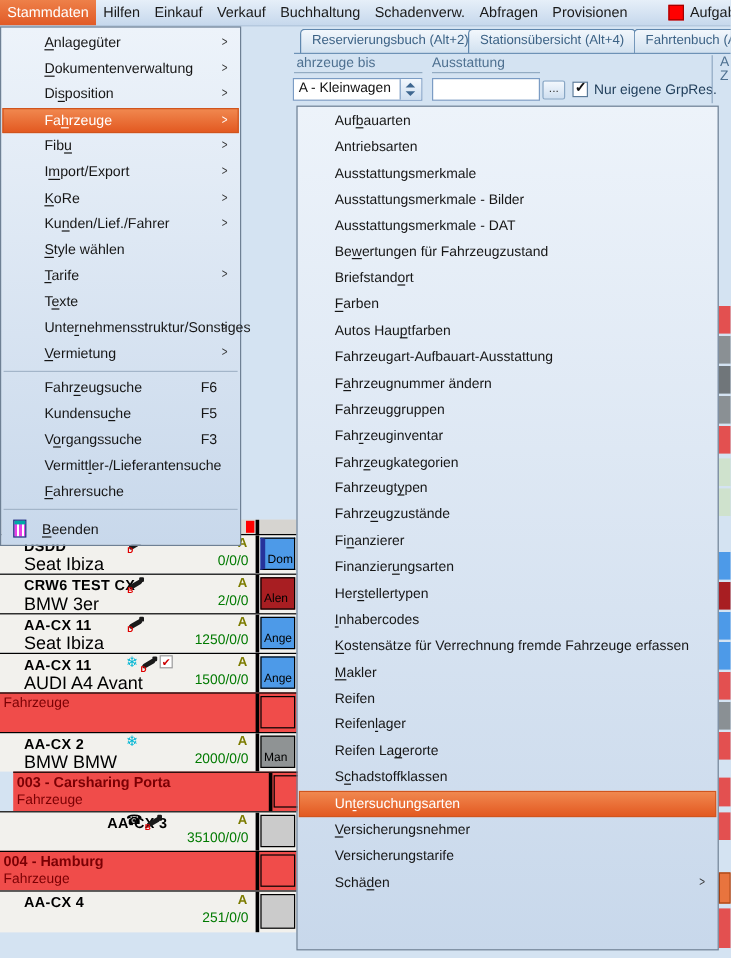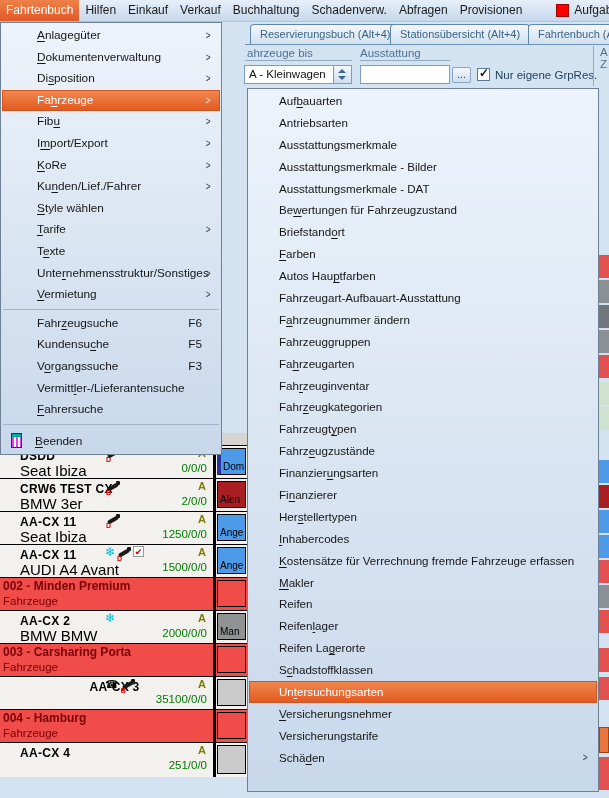--- a/index.html
+++ b/index.html
@@ -35,21 +35,21 @@
           background:linear-gradient(#f3f8fd,#cfdff0);font-size:10px;line-height:12px;color:#333;
           text-align:center;font-family:inherit;padding:0;}
   .checkbox{position:absolute;left:477px;top:68px;width:13px;height:13px;background:#fff;border:1px solid #5a7striped;border:1px solid #5a7a99;box-sizing:border-box;}
   .tick{position:absolute;left:1px;top:-3px;font-size:12px;color:#111;font-weight:bold;}
   .cblabel{position:absolute;left:495px;top:69px;font-size:11.5px;color:#1e3c59;white-space:nowrap;}
   .vdiv{position:absolute;left:593px;top:46px;width:1px;height:40px;background:#8fa9c2;}
   .azcol{position:absolute;left:600px;top:46px;width:9px;overflow:hidden;font-size:11.5px;color:#4f7191;line-height:12px;}
   
   .menu,.submenu{position:absolute;background:linear-gradient(180deg,#edf3fa,#c8d8eb);
        border:1px solid #6e8094;box-sizing:border-box;color:#161616;z-index:6;}
-  .menu{left:0;top:22px;width:222px;height:433px;padding-top:2px;font-size:11.8px;}
+  .menu{left:0;top:22px;width:201px;height:433px;padding-top:2px;font-size:11.8px;}
   .submenu{left:247px;top:88px;width:352px;height:704px;padding-top:1px;font-size:11.6px;z-index:7;}
   .mitem{position:relative;height:21.6px;line-height:21.6px;padding-left:35px;margin:0 1px;white-space:nowrap;}
   .smitem{position:relative;height:21.9px;line-height:21.9px;padding-left:30px;margin:0 1px;white-space:nowrap;}
   .mitem.sel,.smitem.sel{background:linear-gradient(#f18a51,#e2571f);color:#fff;box-shadow:inset 0 0 0 1px #d0541d;}
   .arrow{position:absolute;right:9px;top:0;font-size:11px;transform:scaleX(.75);color:#333;}
   .sel .arrow{color:#fff;}
   .sc{position:absolute;right:18px;top:0;}
   .msep{height:1px;background:#a3b5c9;margin:3px 2px;}
   .mexit{height:26px;line-height:26px;padding-left:33px;}
   .exit-ic{position:absolute;left:9px;top:5px;width:11px;height:15px;border:1px solid #202a80;
@@ -90,36 +90,36 @@
   .ic-handset b{position:absolute;left:1px;bottom:-2px;font-size:7px;color:#e00000;font-weight:bold;}
   
   .strip{position:absolute;left:599px;top:0;width:10px;height:798px;z-index:2;}
   .sseg{position:absolute;left:0;width:10px;box-sizing:border-box;}
 </style>
 </head>
 <body>
 
 <div class="screen">
   <div class="menubar">
-      <div class="mb-item active">Fahrtenbuch</div>
+      <div class="mb-item active">Stammdaten</div>
       <div class="mb-item">Hilfen</div>
       <div class="mb-item">Einkauf</div>
       <div class="mb-item">Verkauf</div>
       <div class="mb-item">Buchhaltung</div>
       <div class="mb-item">Schadenverw.</div>
       <div class="mb-item">Abfragen</div>
       <div class="mb-item">Provisionen</div>
       <div class="mb-task">
         <div class="mb-sq" style="background: rgb(255, 0, 0);"></div>
         <div>Aufgab</div>
       </div>
     </div>
 
   <div>
-      <div class="tab" style="left: 250px;">Reservierungsbuch (Alt+4)</div>
+      <div class="tab" style="left: 250px;">Reservierungsbuch (Alt+2)</div>
       <div class="tab" style="left: 390px;">Stationsübersicht (Alt+4)</div>
       <div class="tab" style="left: 528px;">Fahrtenbuch (Alt+5</div>
     </div>
   <div class="tabline"></div>
 
   <div class="flabel" style="left:247px;">ahrzeuge bis</div>
   <div class="flabel" style="left:360px;">Ausstattung</div>
   <div class="fline" style="left:245px;width:107px;"></div>
   <div class="fline" style="left:360px;width:90px;"></div>
 
@@ -192,35 +192,34 @@
                 <b>D</b>
               </span>
               <span class="ic-check">✔</span>
             </span><b class="flag">A</b></div>
           <div class="l2"><span class="model">AUDI A4 Avant</span><span class="count">1500/0/0</span></div>
         </div>
         <div class="tcell" style="background:#4d9ae8">Ange</div>
       </div>
       <div class="trow group" style="top: 144px;">
         <div class="tleft">
-          <div class="gcode">002 - Minden Premium</div>
           <div class="gmodel">Fahrzeuge</div>
         </div>
         <div class="tcell" style="background:#f04c4a"></div>
       </div>
       <div class="trow vehicle" style="top: 177px;">
         <div class="tleft">
           <div class="l1"><b class="code">AA-CX 2</b><span class="icons">
               <span class="ic-snow">❄</span>
             </span><b class="flag">A</b></div>
           <div class="l2"><span class="model">BMW BMW</span><span class="count">2000/0/0</span></div>
         </div>
         <div class="tcell" style="background:#8f9394">Man</div>
       </div>
-      <div class="trow group" style="top: 210px;">
+      <div class="trow group" style="top: 210px; margin-left: 11px;">
         <div class="tleft">
           <div class="gcode">003 - Carsharing Porta</div>
           <div class="gmodel">Fahrzeuge</div>
         </div>
         <div class="tcell" style="background:#f04c4a"></div>
       </div>
       <div class="trow vehicle" style="top: 243px; text-align: center;">
         <div class="tleft">
           <div class="l1"><b class="code">AA-CX 3</b><span class="icons">
               <span class="ic-phone">☎</span>
@@ -297,27 +296,26 @@
       <div class="smitem"><span>Ausstattungsmerkmale</span></div>
       <div class="smitem"><span>Ausstattungsmerkmale - Bilder</span></div>
       <div class="smitem"><span>Ausstattungsmerkmale - DAT</span></div>
       <div class="smitem"><span>Be<u>w</u>ertungen für Fahrzeugzustand</span></div>
       <div class="smitem"><span>Briefstand<u>o</u>rt</span></div>
       <div class="smitem"><span><u>F</u>arben</span></div>
       <div class="smitem"><span>Autos Hau<u>p</u>tfarben</span></div>
       <div class="smitem"><span>Fahrzeugart-Aufbauart-Ausstattung</span></div>
       <div class="smitem"><span>F<u>a</u>hrzeugnummer ändern</span></div>
       <div class="smitem"><span>Fahrzeuggruppen</span></div>
-      <div class="smitem"><span>Fa<u>h</u>rzeugarten</span></div>
       <div class="smitem"><span>Fah<u>r</u>zeuginventar</span></div>
       <div class="smitem"><span>Fahr<u>z</u>eugkategorien</span></div>
       <div class="smitem"><span>Fahrzeugt<u>y</u>pen</span></div>
       <div class="smitem"><span>Fahrz<u>e</u>ugzustände</span></div>
+      <div class="smitem"><span>Fi<u>n</u>anzierer</span></div>
       <div class="smitem"><span>Finanzier<u>u</u>ngsarten</span></div>
-      <div class="smitem"><span>Fi<u>n</u>anzierer</span></div>
       <div class="smitem"><span>Her<u>s</u>tellertypen</span></div>
       <div class="smitem"><span><u>I</u>nhabercodes</span></div>
       <div class="smitem"><span><u>K</u>ostensätze für Verrechnung fremde Fahrzeuge erfassen</span></div>
       <div class="smitem"><span><u>M</u>akler</span></div>
       <div class="smitem"><span>Reifen</span></div>
       <div class="smitem"><span>Reifen<u>l</u>ager</span></div>
       <div class="smitem"><span>Reifen La<u>g</u>erorte</span></div>
       <div class="smitem"><span>S<u>c</u>hadstoffklassen</span></div>
       <div class="smitem sel"><span>Un<u>t</u>ersuchungsarten</span></div>
       <div class="smitem"><span><u>V</u>ersicherungsnehmer</span></div>

